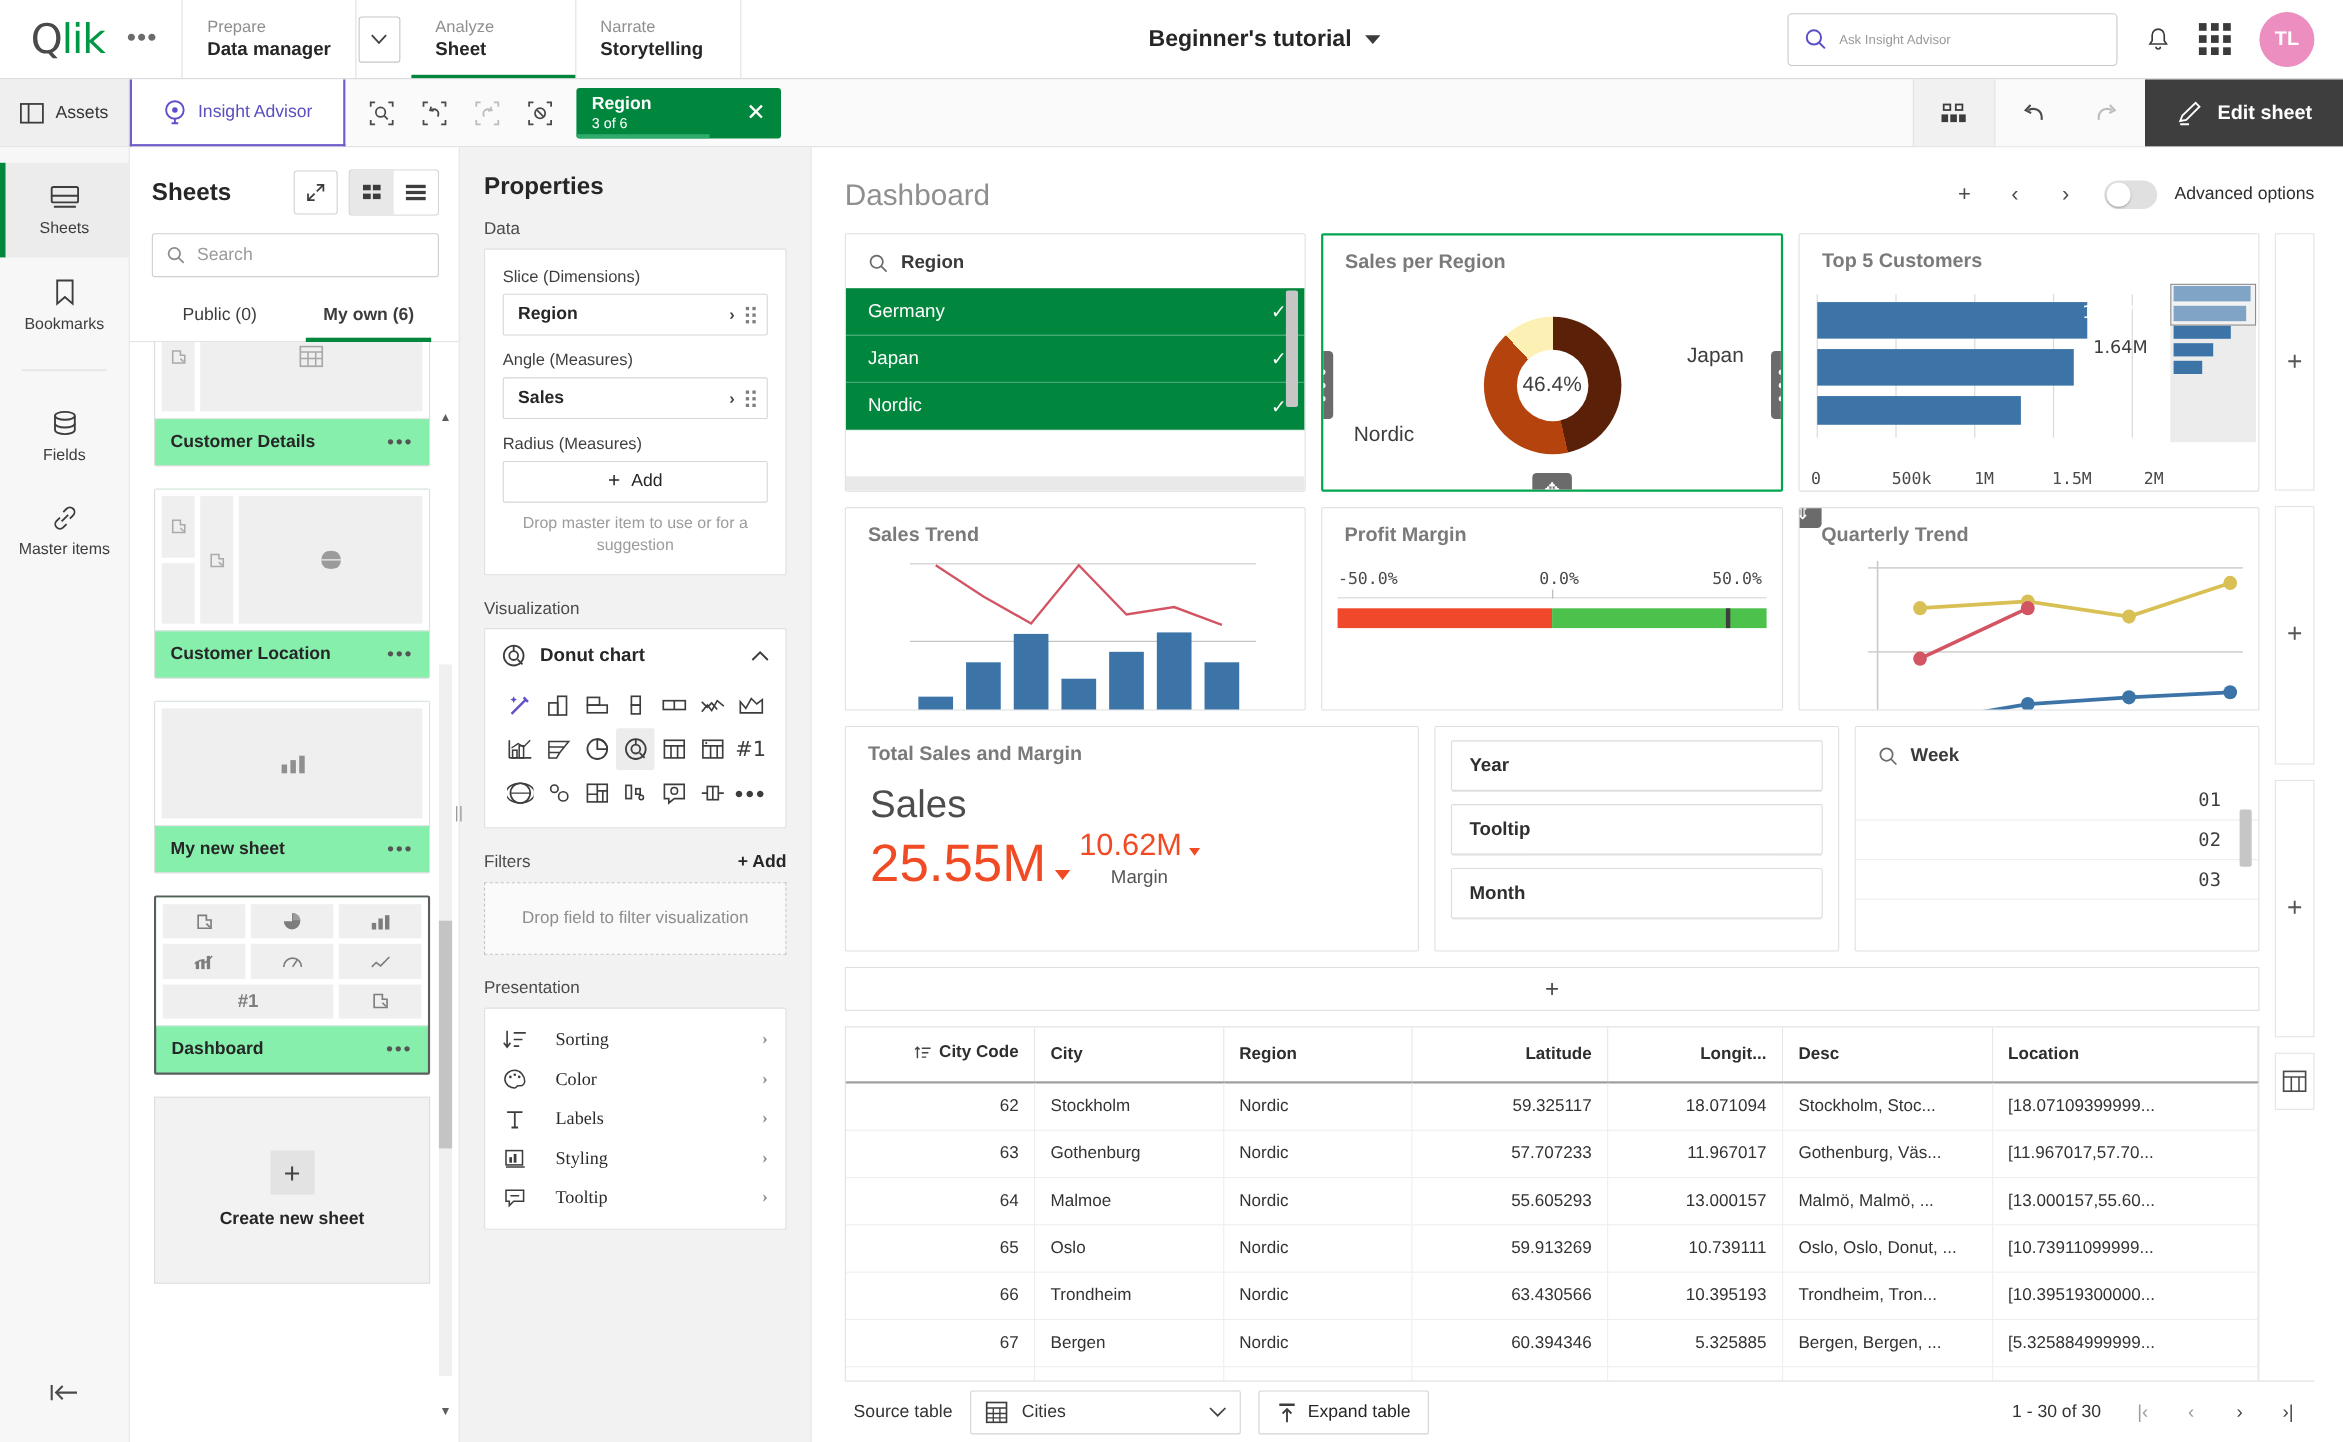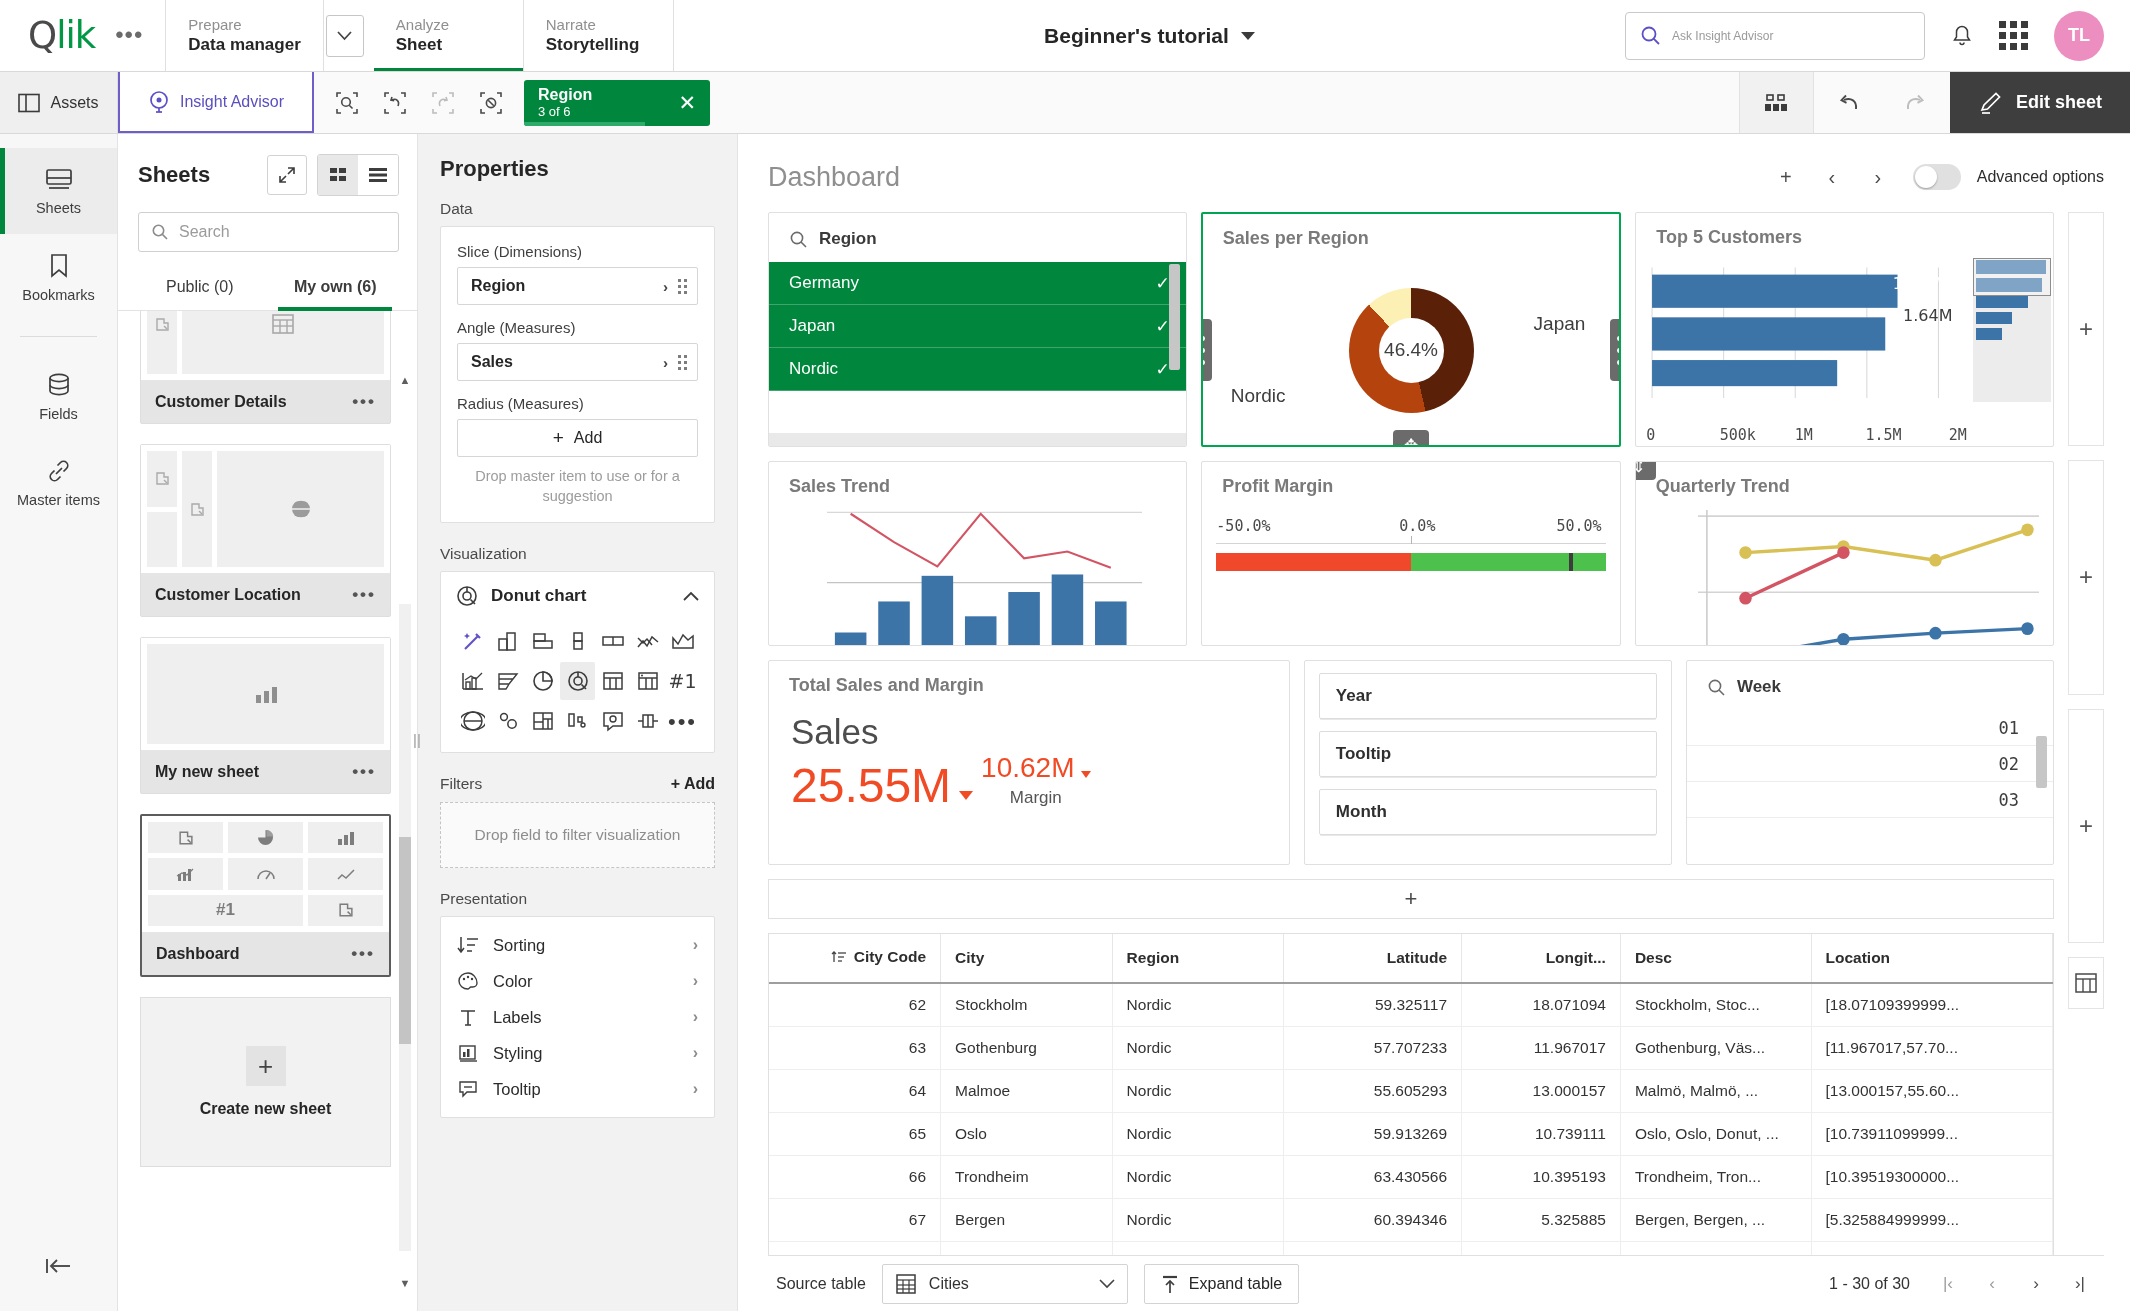--- a/index.html
+++ b/index.html
@@ -127,21 +127,21 @@
     margin: 6px 18px 14px 20px; height:40px; border:1px solid #cfcfcf; border-radius:3px;
     display:flex;align-items:center;gap:10px;padding:0 12px;cursor:text;
   }
   .sp-search span { color:#9b9b9b; font-size:16px; }
   .sp-tabs { display:flex; padding: 0 14px; border-bottom:1px solid #e3e3e3; }
   .sp-tab { flex:1; text-align:center; padding: 12px 0 14px; font-size:16px; color:#3c3c3c;
     cursor:pointer; position:relative; font-weight:400; }
   .sp-tab.on { font-weight:700; }
   .sp-tab.on::after { content:''; position:absolute; left:8%; right:8%; bottom:-1px; height:4px; background:#00873d; }
   .sp-list { flex:1; overflow:hidden; padding: 8px 26px 0 22px; position:relative; }
-  .sheet-card { border:1px solid #dedede; background:#e5e5e5; margin-bottom: 20px; border-radius:2px; }
+  .sheet-card { border:1px solid #dedede; background:#86efac; margin-bottom: 20px; border-radius:2px; }
   .sheet-card.sel { border:2px solid #5c5c5c; }
   .sheet-thumb { height:112px; background:#fff; padding:6px; display:flex; gap:6px; }
   .thumb-tiles { display:grid; width:100%; gap:5px; }
   .tile { background:#efefef; display:flex; align-items:center; justify-content:center; color:#9b9b9b; }
   .sheet-name { display:flex; align-items:center; justify-content:space-between;
      padding: 12px 14px; border-top:1px solid #e6e6e6; font-size:16px; color:#262626; font-weight:600; }
   .sheet-name .dots { color:#555; letter-spacing:2px; font-size:17px; cursor:pointer; line-height:.5;}
   .create-card { border:1px solid #dedede; background:#f2f2f2; height:170px;
      display:flex; flex-direction:column; align-items:center; justify-content:center; gap:14px; cursor:pointer; }
   .create-plus { width:40px;height:40px;background:#e3e3e3;display:flex;align-items:center;justify-content:center;
@@ -172,21 +172,21 @@
   .viz-head { display:flex; align-items:center; gap:12px; padding-bottom:6px; cursor:pointer; }
   .viz-head .vt { flex:1; font-size:17px; font-weight:700; color:#262626; }
   .viz-grid { display:grid; grid-template-columns: repeat(7, 1fr); row-gap:2px; margin-top:8px; }
   .viz-cell { height:38px; display:flex;align-items:center;justify-content:center;cursor:pointer;border-radius:2px; }
   .viz-cell.on { background:#ececec; }
   .filters-row { display:flex; align-items:center; justify-content:space-between; margin-bottom:9px; }
   .filters-row .fl { font-size:15.5px; color:#4a4a4a; }
   .filters-row .fa { font-size:16px; color:#262626; font-weight:600; cursor:pointer; }
   .drop-zone { border:1px dashed #c5c5c5; background:#fafafa; height:66px; display:flex;
     align-items:center; justify-content:center; font-size:15.5px; color:#8d8d8d; margin-bottom:22px; }
-  .pres-item { display:flex; align-items:center; gap:14px; padding: 8px 2px; cursor:pointer; }
+  .pres-item { display:flex; align-items:center; gap:26px; padding: 8px 2px; cursor:pointer;font-family:Liberation Serif, serif; }
   .pres-item .pl { flex:1; font-size:16.5px; color:#2b2b2b; }
   .pres-item .pc { color:#8c8c8c; font-size:16px; font-weight:700; }
 
   
   .canvas { flex:1; background:#fff; display:flex; flex-direction:column; min-width:0; position:relative; }
   .canvas-head { display:flex; align-items:center; padding: 22px 26px 14px 30px; gap:4px; }
   .canvas-title { font-size:27px; color:#8f8f8f; flex:1; }
   .ch-btn { width:42px;height:42px;display:flex;align-items:center;justify-content:center;cursor:pointer;
     font-size:20px; color:#4a4a4a; }
   .switch { width:48px;height:26px;border-radius:13px;background:#e0e0e0;position:relative;cursor:pointer;

